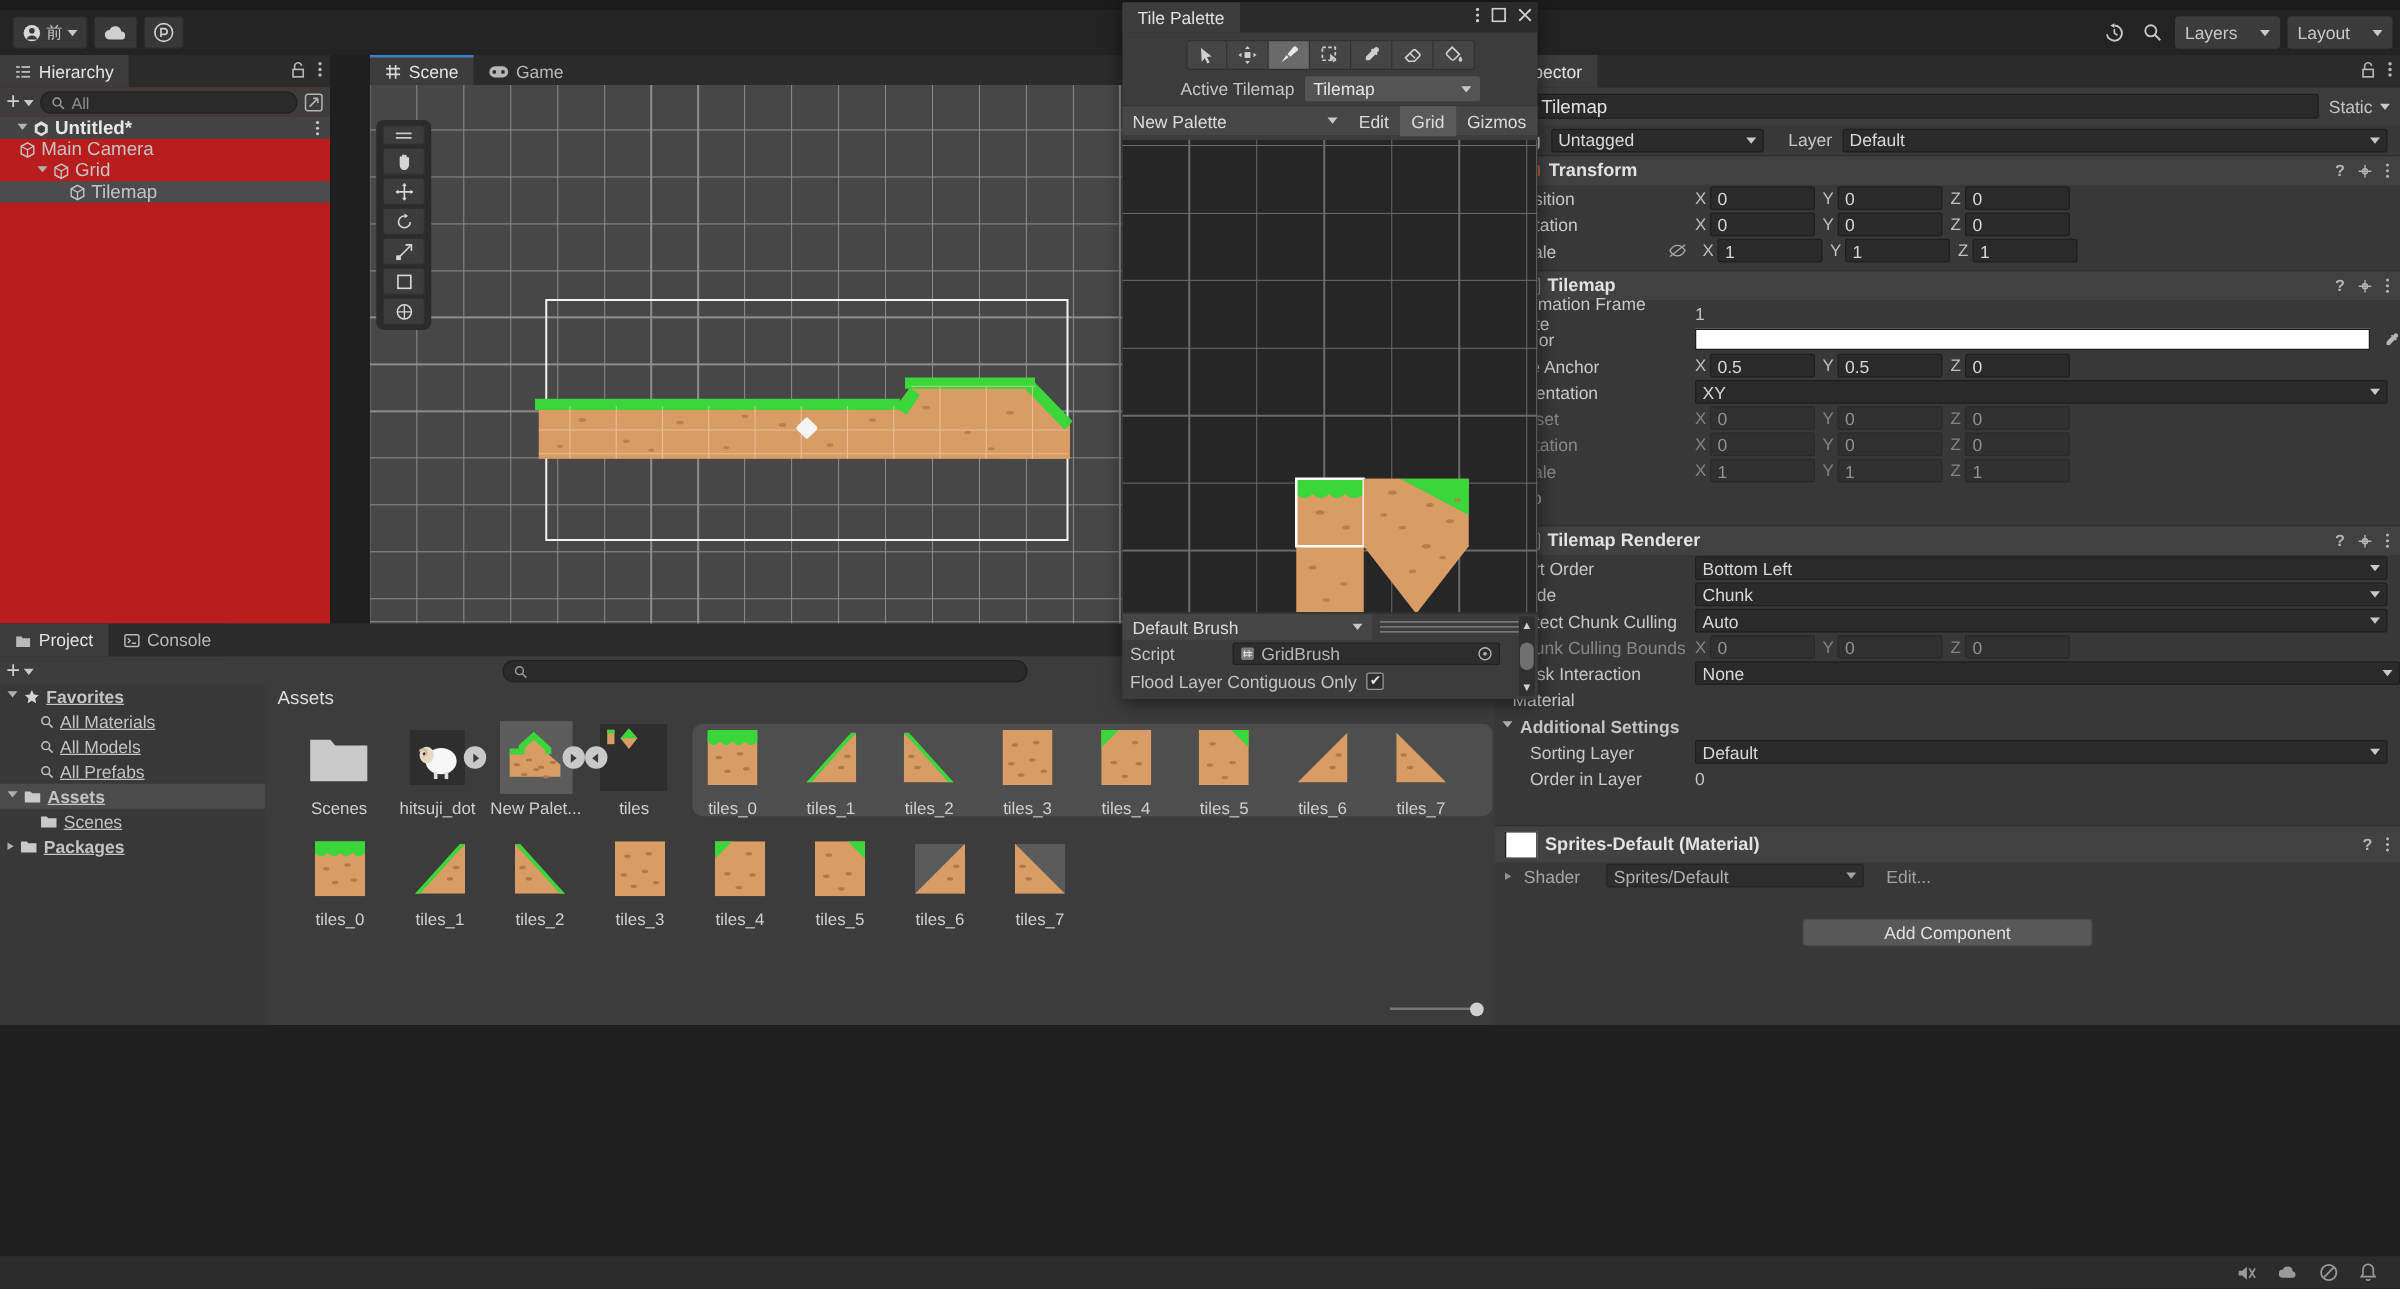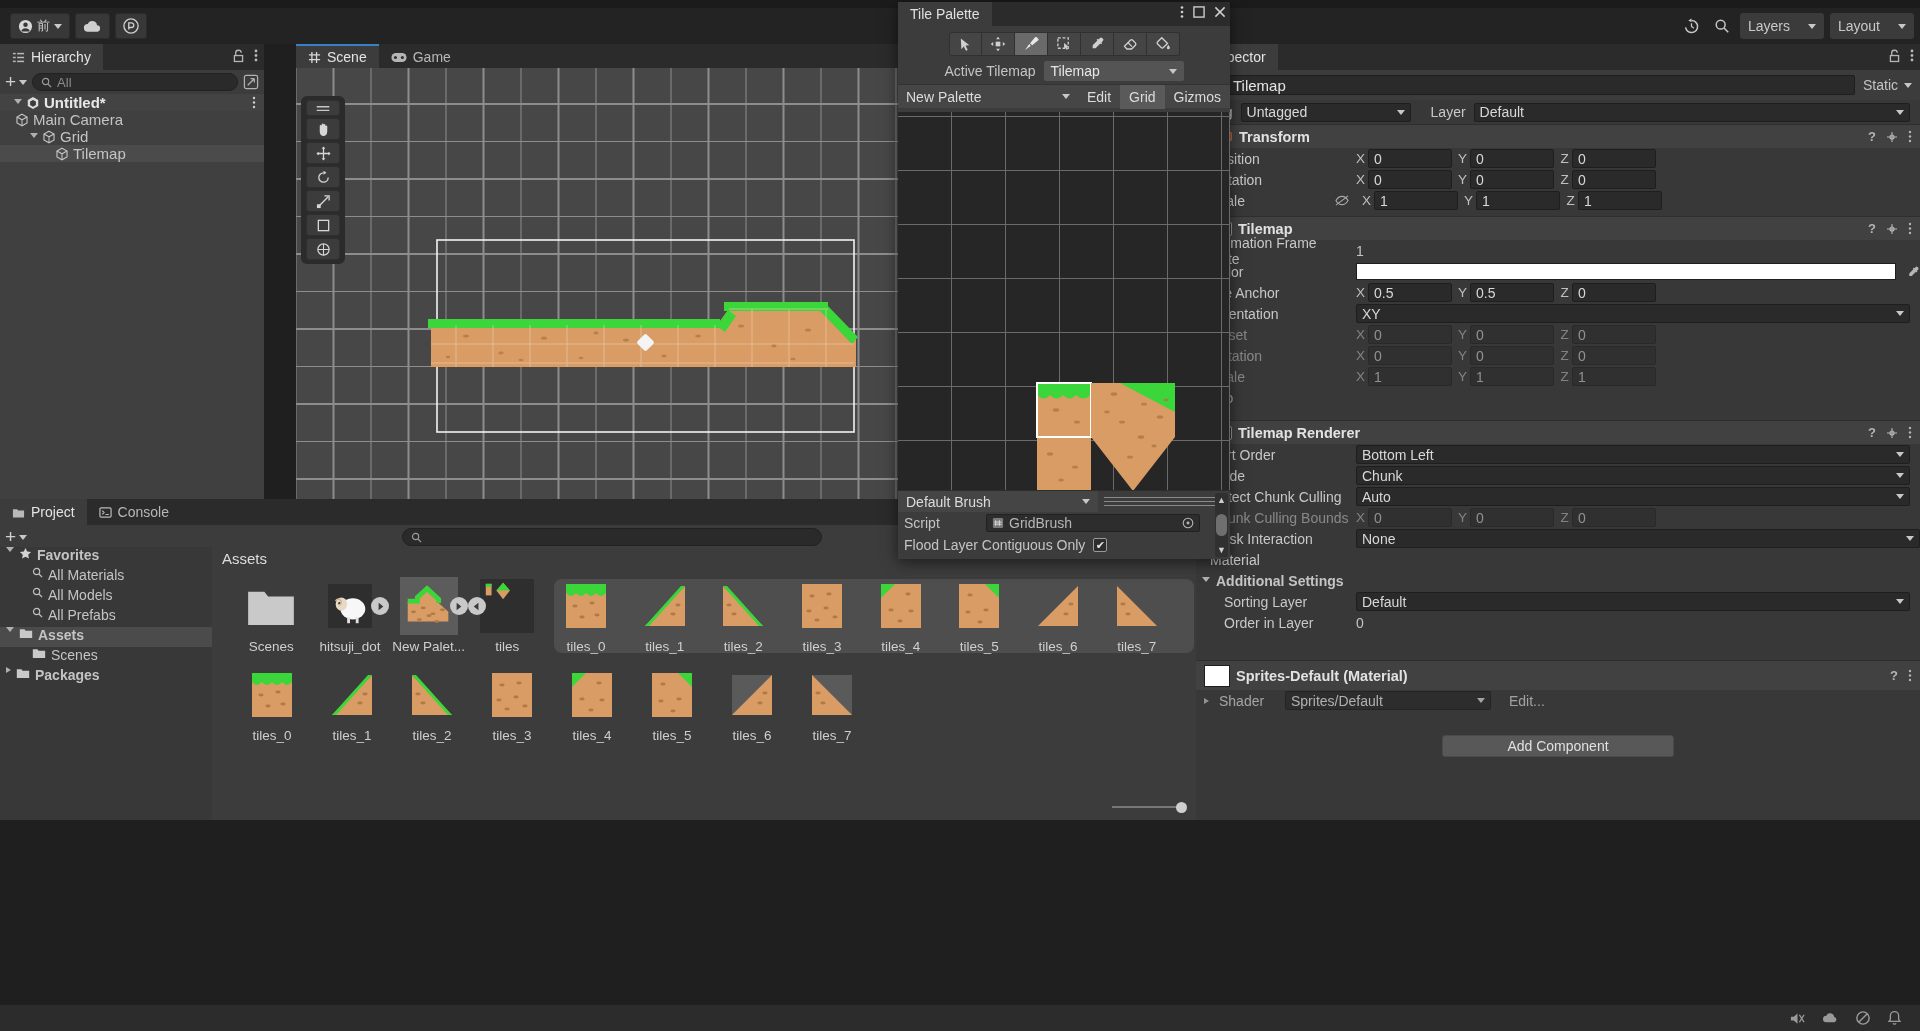--- a/index.html
+++ b/index.html
@@ -30,21 +30,21 @@
 
   
   .panel{position:absolute;background:#383838;}
   .panel-tabbar{height:26px;background:#2b2b2b;display:flex;align-items:flex-end;position:relative;}
   .tab{height:26px;padding:0 12px;display:flex;align-items:center;gap:6px;font-size:14px;color:#b8b8b8;background:#2b2b2b;}
   .tab.active{background:#3c3c3c;color:#e4e4e4;}
   .tab.active.blue{box-shadow:inset 0 2px 0 #3b7fc4;align-items:center;}
   .tab-icons{position:absolute;right:6px;top:4px;display:flex;gap:9px;align-items:center;color:#b0b0b0;}
 
   
-  #hierarchy{left:0;top:44px;width:264px;height:455px;background:#404040;}
+  #hierarchy{left:0;top:44px;width:264px;height:455px;background:#b91c1c;}
   .h-toolbar{height:24px;background:#3c3c3c;display:flex;align-items:center;padding:0 5px;gap:5px;}
   .h-search{flex:1;height:18px;background:#2a2a2a;border-radius:9px;display:flex;align-items:center;
     padding:0 8px;gap:5px;color:#8c8c8c;font-size:13px;border:1px solid #212121;}
   .h-rows{font-size:15px;}
   .h-row{height:16.6px;display:flex;align-items:center;gap:4px;padding-left:6px;position:relative;height:17px;}
   .h-row.sel{background:#4b4b4b;}
   .h-row.root{background:#434343;font-weight:bold;color:#e8e8e8;}
   .tri{width:0;height:0;border-left:5px solid #b0b0b0;border-top:3.5px solid transparent;border-bottom:3.5px solid transparent;}
   .tri.open{border-left:4px solid transparent;border-right:4px solid transparent;border-top:5px solid #b0b0b0;}
   .tri.pad{visibility:hidden;}
@@ -65,21 +65,21 @@
   .tool-btn{width:34px;height:22px;background:#3c3c3c;border:1px solid #2f2f2f;border-radius:3px;
     display:flex;align-items:center;justify-content:center;color:#d0d0d0;}
   .tool-btn.tiny{height:16px;}
 
   
   #project{left:0;top:499px;width:1196px;height:321px;background:#383838;}
   .p-toolbar{height:24px;background:#3c3c3c;display:flex;align-items:center;padding:0 5px;gap:6px;}
   .p-search{width:420px;height:18px;background:#2a2a2a;border-radius:9px;display:flex;align-items:center;
     padding:0 8px;gap:5px;color:#8c8c8c;font-size:13px;border:1px solid #212121;margin-left:auto;margin-right:auto;}
   .p-split{position:absolute;left:0;top:48px;width:212px;bottom:0;background:#383838;font-size:14px;}
-  .p-tree-row{height:20px;display:flex;gap:5px;padding-left:6px;}
+  .p-tree-row{height:20px;display:flex;align-items:center;gap:5px;padding-left:6px;text-decoration:underline;}
   .p-tree-row.sel{background:#4b4b4b;}
   .p-right{position:absolute;left:212px;top:48px;right:0;bottom:0;background:#3c3c3c;}
   .assets-hdr{height:22px;display:flex;align-items:center;padding-left:10px;font-size:15px;color:#ddd;}
   .asset-grid{position:absolute;left:0;top:22px;right:0;bottom:26px;padding:8px 20px;}
   .asset-row{display:flex;gap:0;align-items:flex-start;}
   .asset{width:80px;display:flex;flex-direction:column;align-items:center;gap:4px;position:relative;}
   .asset-thumb{width:58px;height:58px;display:flex;align-items:center;justify-content:center;position:relative;}
   .asset-label{font-size:13.5px;color:#cfcfcf;white-space:nowrap;}
   .sel-pill{position:absolute;background:#4e4e4e;border-radius:8px;}
   .p-footer{position:absolute;left:212px;right:0;bottom:0;height:26px;background:#3c3c3c;display:flex;align-items:center;justify-content:flex-end;padding-right:14px;}

